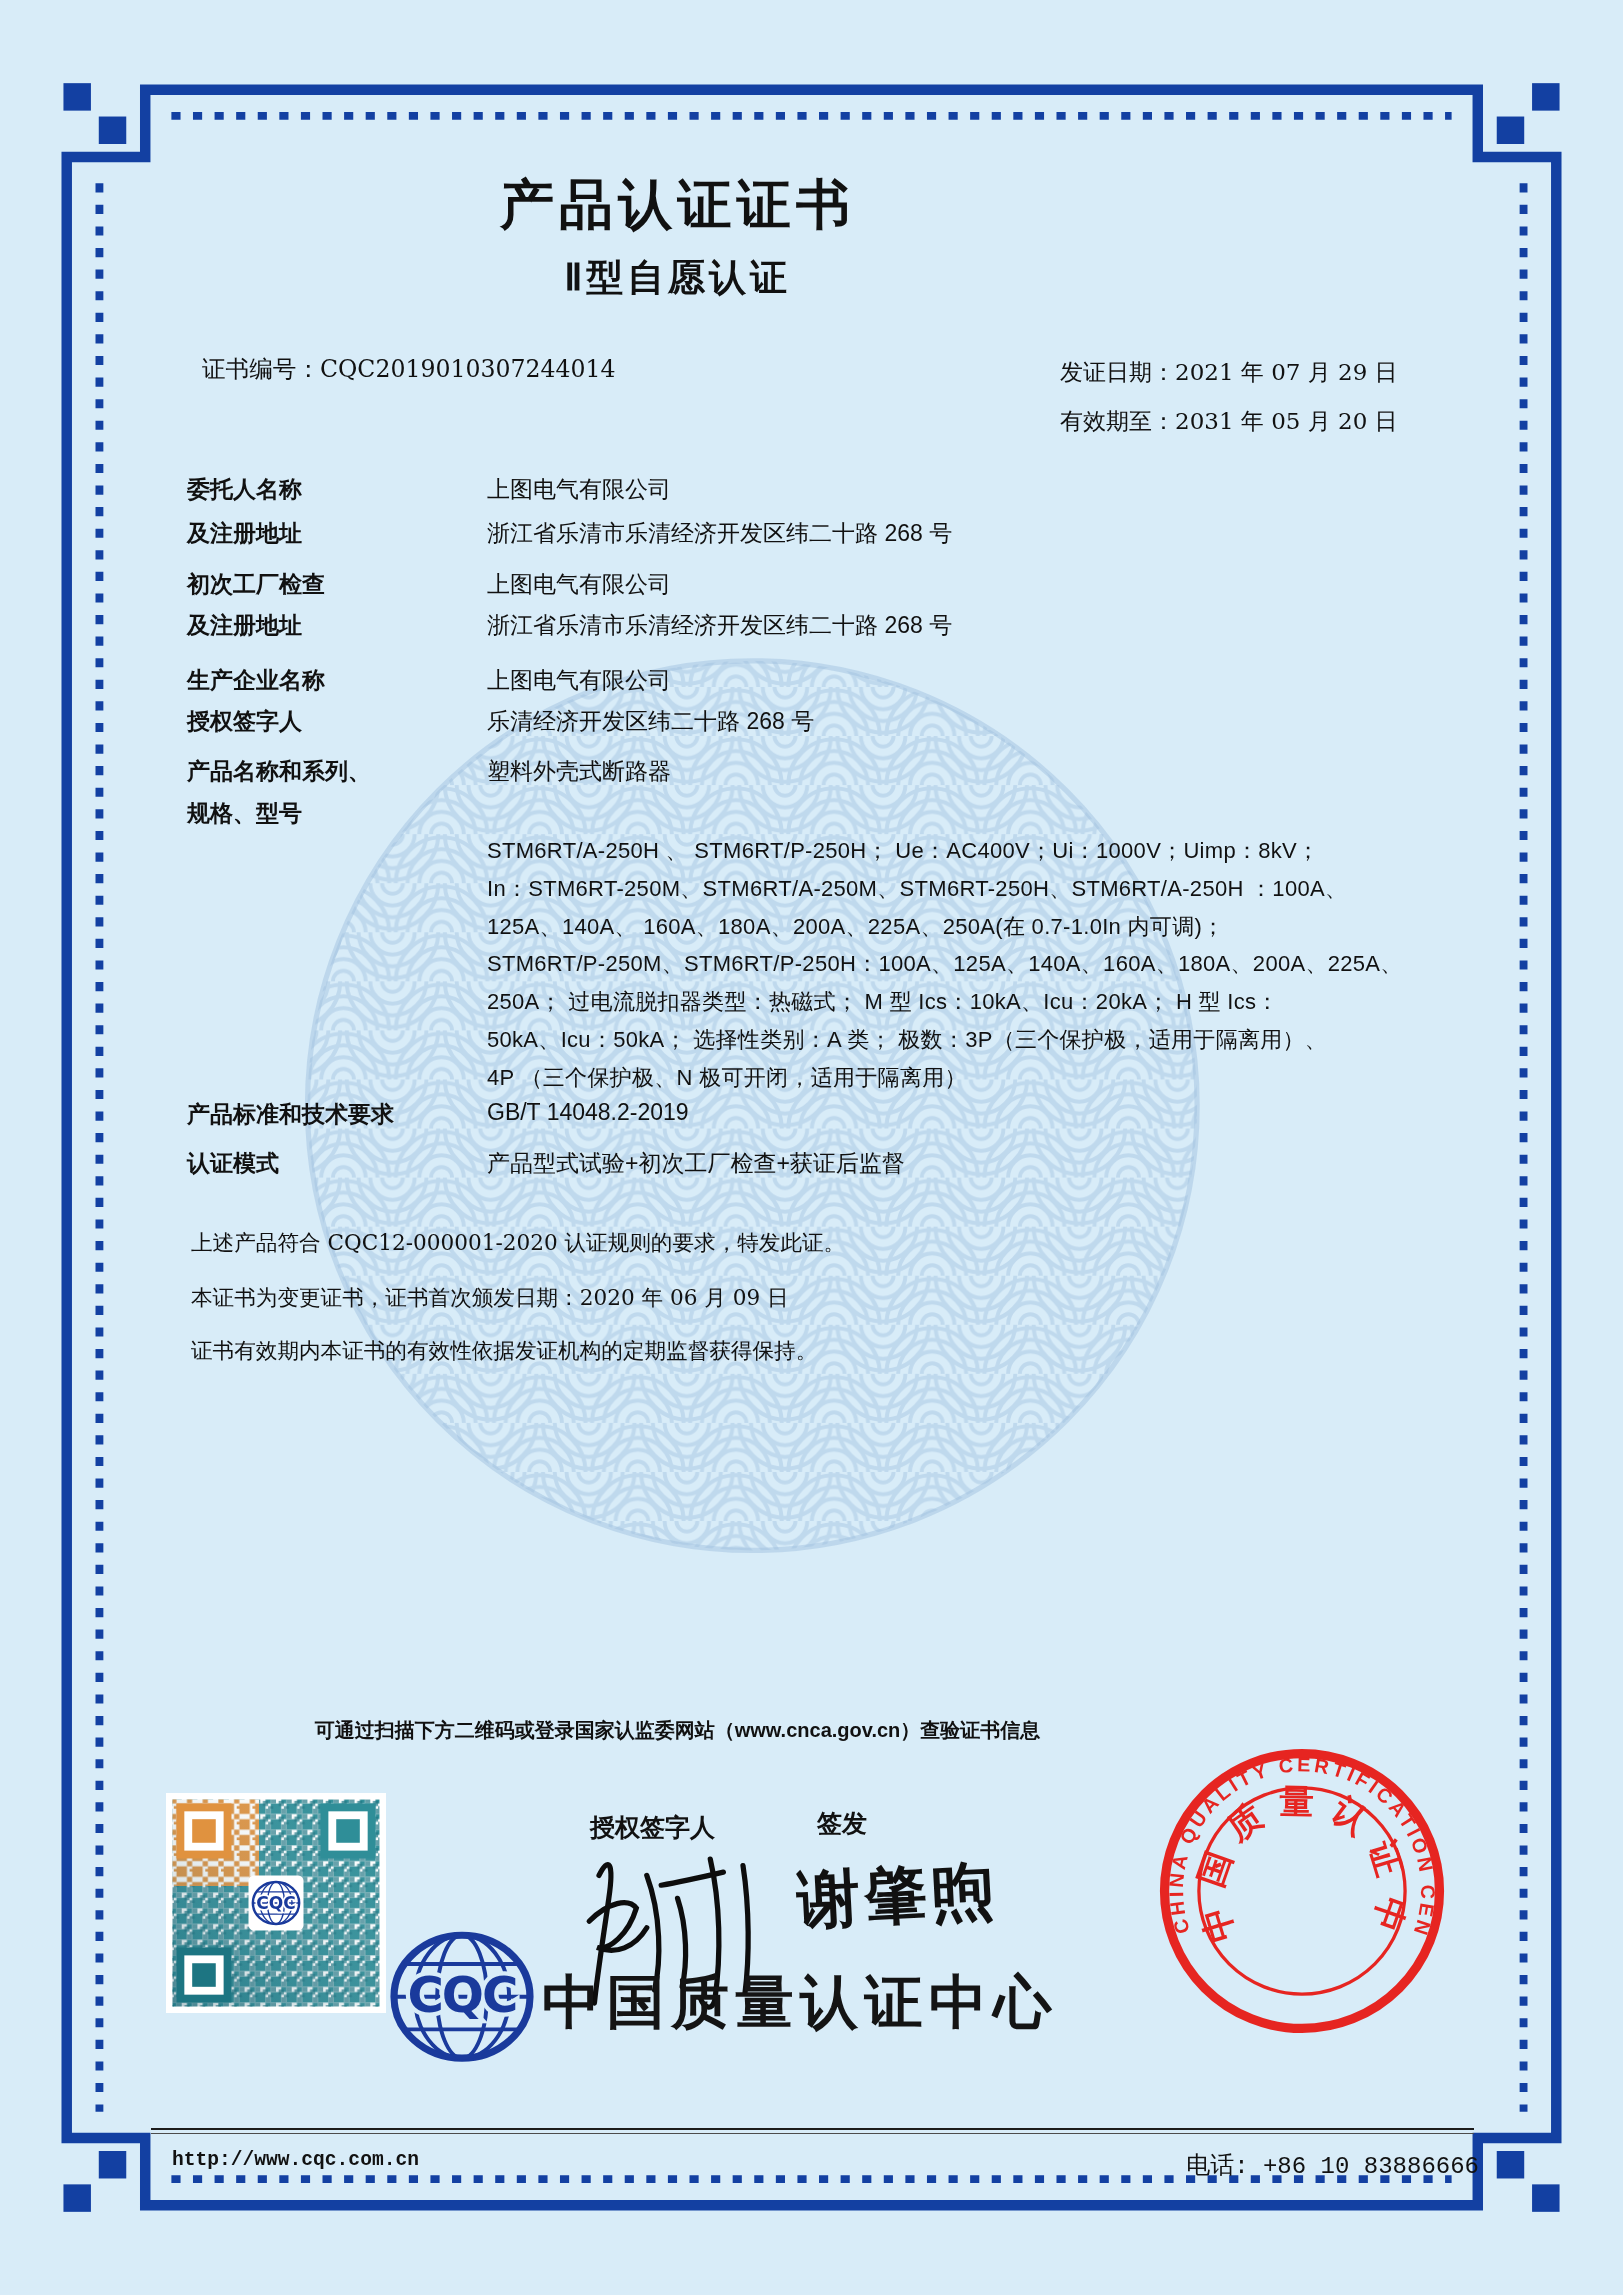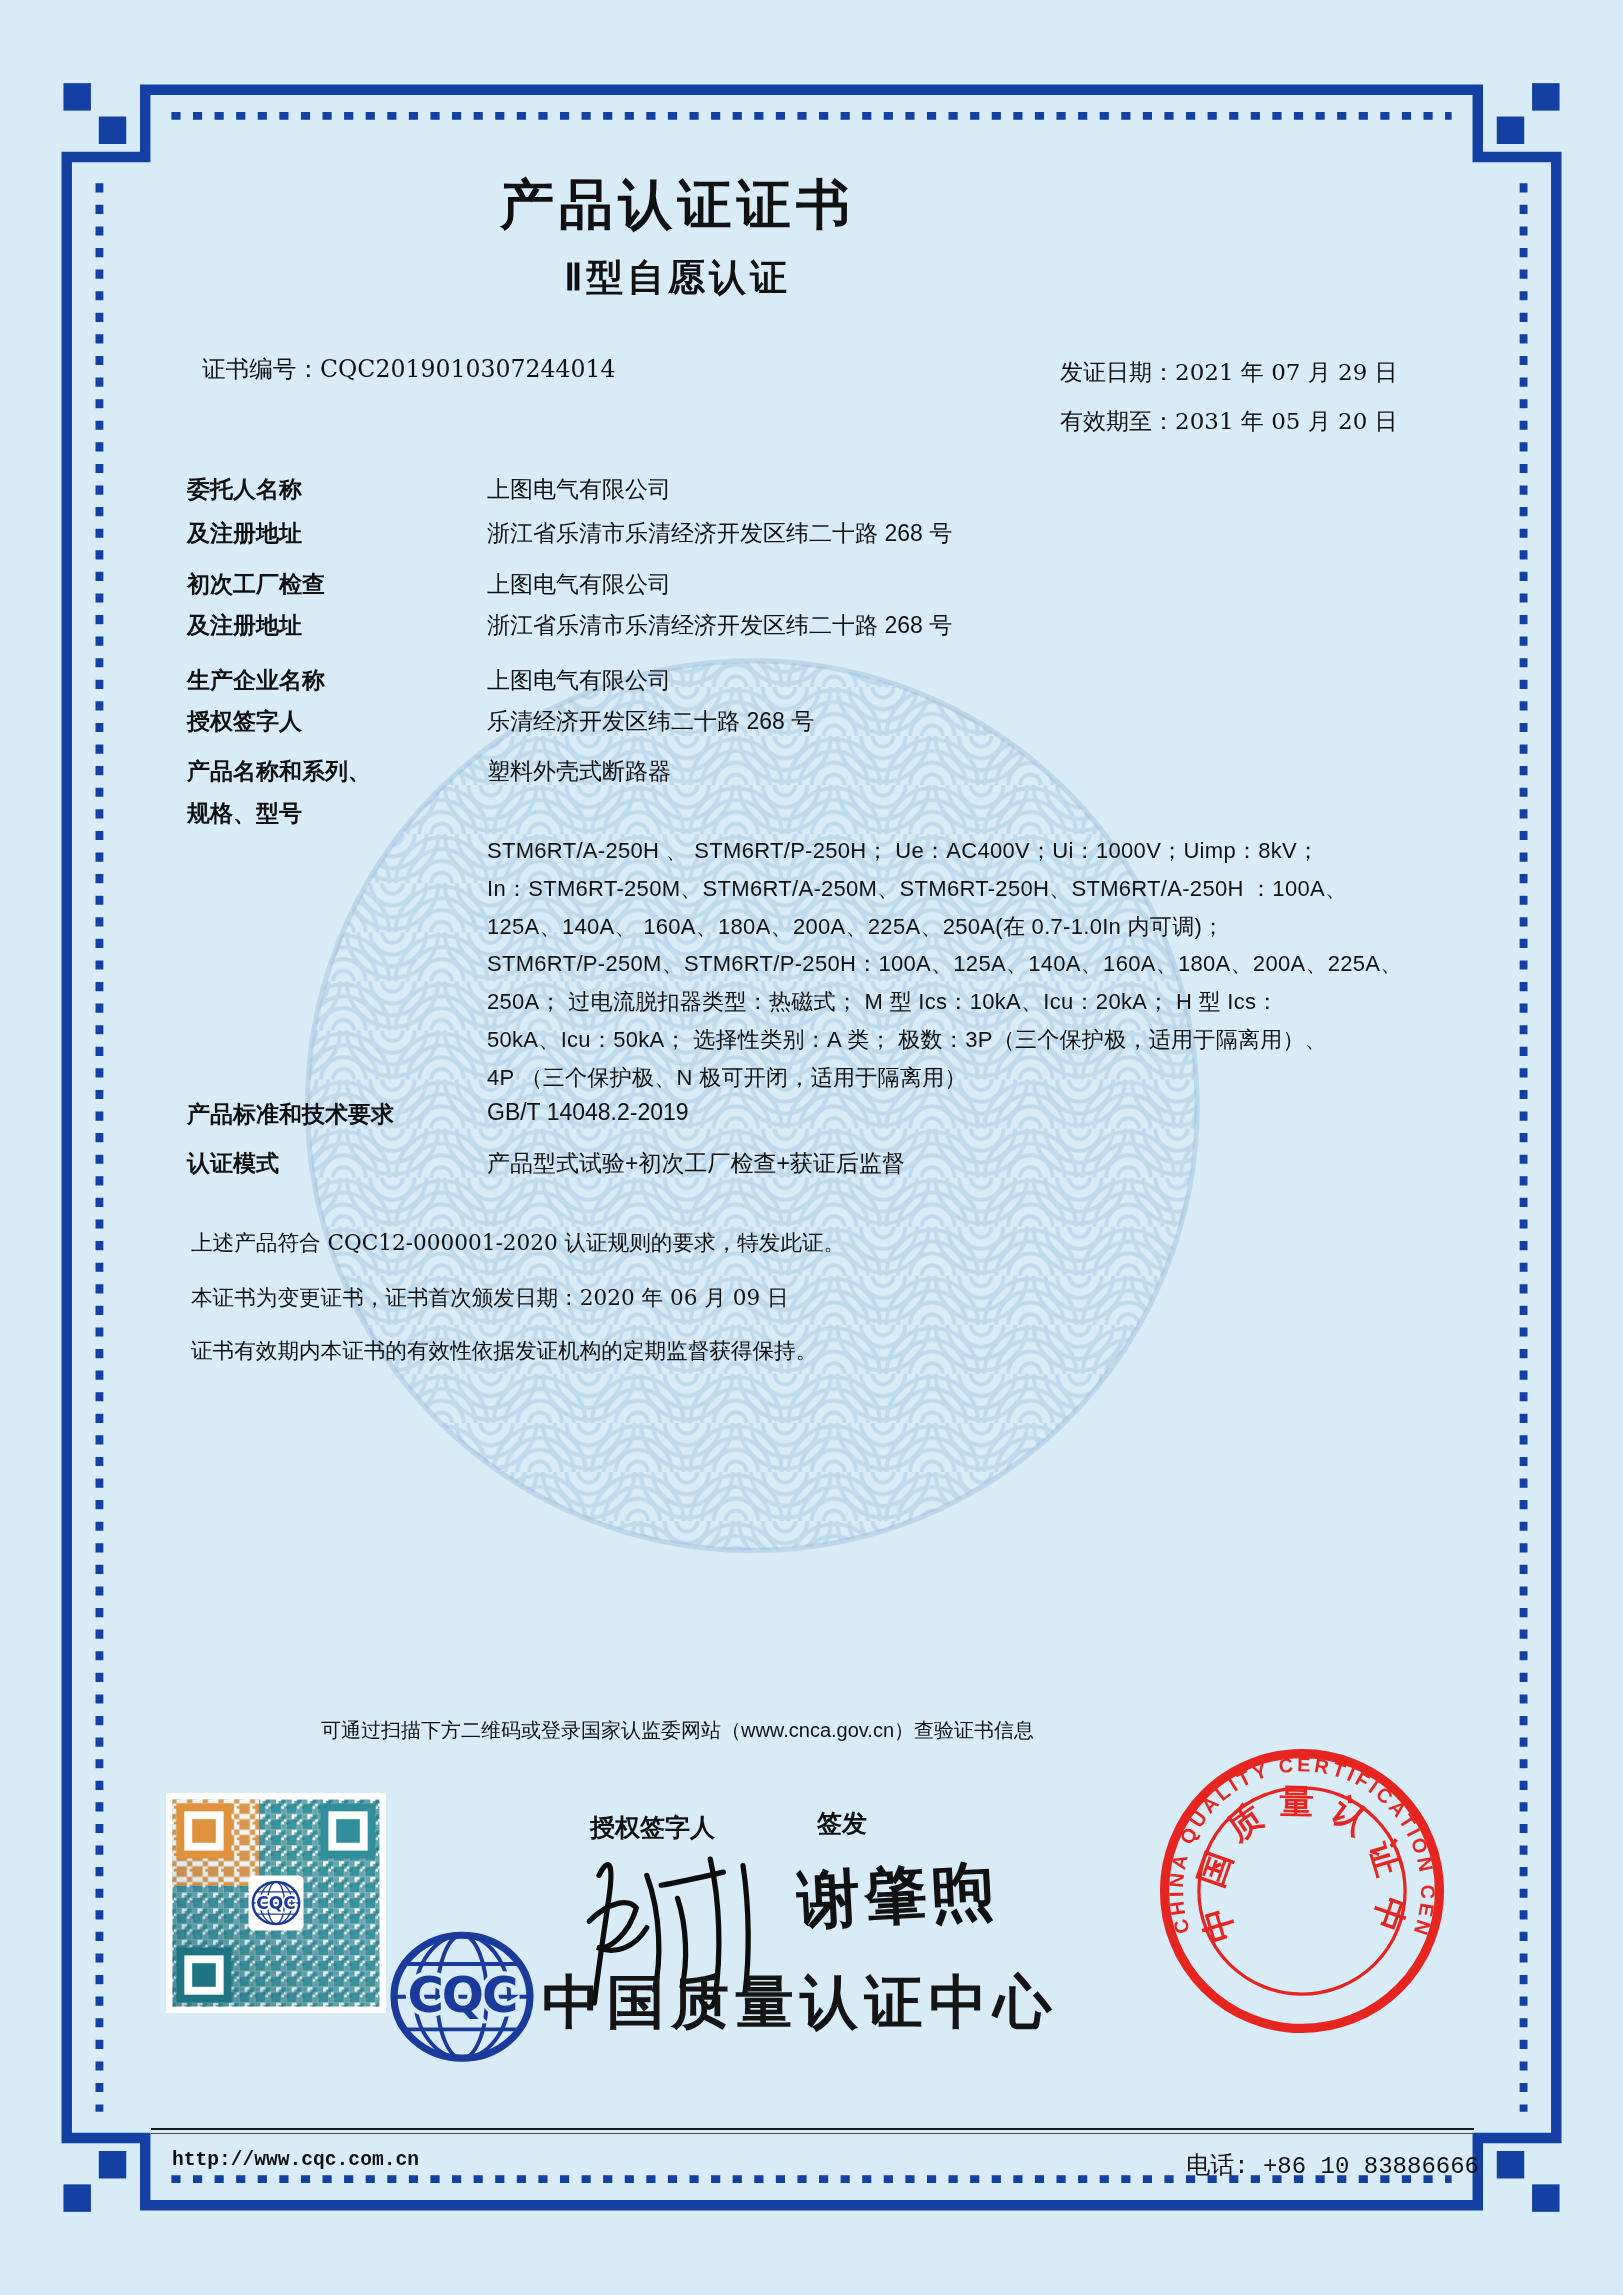--- a/index.html
+++ b/index.html
@@ -12,21 +12,21 @@
   .title{top:169px;font-size:54px;font-weight:bold;letter-spacing:5.2px;}
   .subtitle{top:253px;font-size:37px;font-weight:600;letter-spacing:3.9px;}
   .kai{font-family:"DejaVu Serif","Liberation Serif",serif;}
   .certno{top:353px;left:202px;font-size:23.6px;}
   .date1{top:357px;left:1060px;font-size:23px;}
   .date2{top:406px;left:1060px;font-size:23px;}
   .flabel{left:187px;font-size:23px;font-weight:bold;white-space:nowrap;}
   .fvalue{left:487px;font-size:23px;white-space:nowrap;}
   .specline{left:487px;font-size:22px;white-space:nowrap;letter-spacing:0.3px;}
   .para{left:191px;font-size:21.6px;white-space:nowrap;}
-  .note{top:1717px;font-size:20px;font-weight:400;}
+  .note{top:1717px;font-size:20px;font-weight:700;}
   .siglabel{font-size:25px;font-weight:600;}
   .signame{font-family:"DejaVu Serif","Liberation Serif",serif;font-size:63px;font-weight:bold;
            letter-spacing:3.9px;transform:rotate(-3deg);}
   .orgname{top:1964px;left:542px;font-size:58px;font-weight:bold;letter-spacing:6.5px;color:#141414;}
   .rule{left:151px;top:2128px;width:1323px;height:2.6px;border-top:2.6px solid #1c1c1c;border-bottom:1.3px solid #4c4c4c;}
   .furl{top:2149px;left:152px;font-size:19.6px;font-family:"Liberation Mono","DejaVu Sans Mono",monospace;font-weight:bold;margin-left:20px;}
   .faddr{top:2149px;font-size:20px;}
   .fphone{top:2149px;right:144px;font-size:24px;position:absolute;font-family:Liberation Mono, monospace;}
 </style>
 </head>

